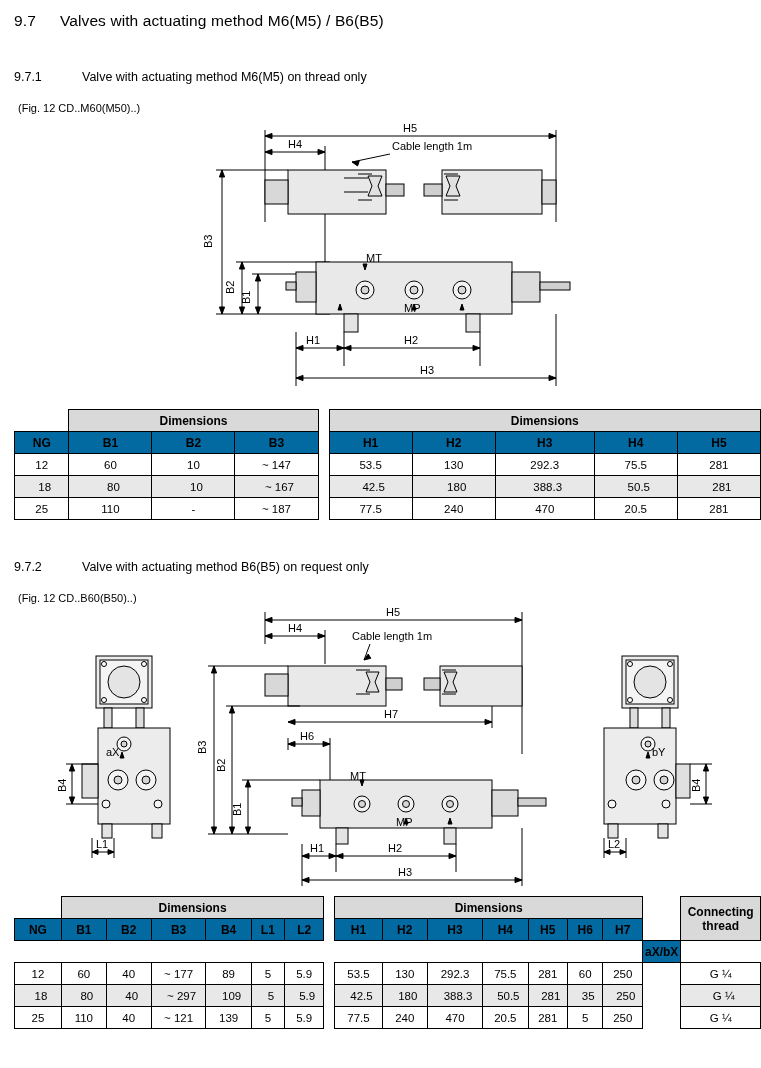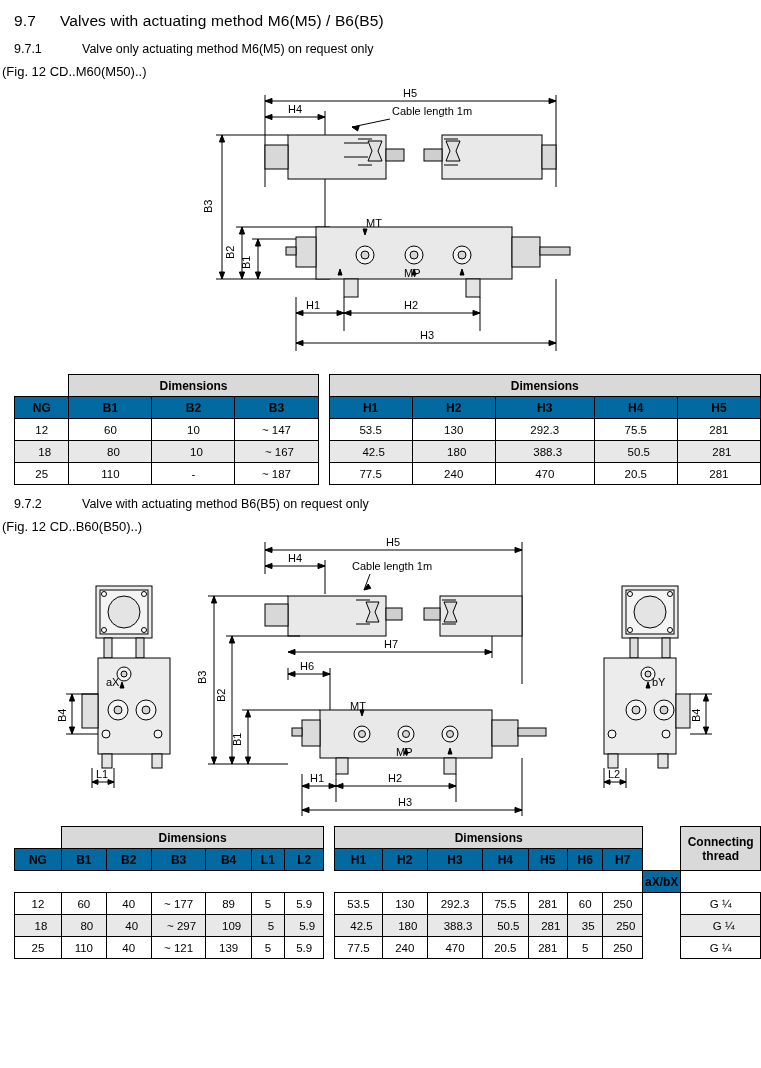--- a/index.html
+++ b/index.html
@@ -24,24 +24,25 @@
     padding: 12px 0 0 14px;
     letter-spacing: 0.1px;
   }
   h1.sec-title .num { display: inline-block; width: 46px; }
   h2.sub-title {
     font-size: 12.5px;
     font-weight: normal;
     margin: 0;
     padding: 12px 0 0 14px;
   }
-  h2.sub-title .num { display: inline-block; width: 68px; }
+  h2.sub-title .num { display: inline-block; width: 68px; margin-top: 28px; }
   .fig-caption {
-    font-size: 13px;
-    padding: 8px 0 0 2px;
+    font-size: 11px;
+    padding: 8px 0 0 18px;
+    margin-top: 10px;
   }
 
   
   .drawing { position: relative; }
   .drawing svg { display: block; }
 
   
   table.dims {
     border-collapse: collapse;
     font-size: 11.5px;
@@ -72,21 +73,21 @@
 </head>
 <body>
 
 <div class="page">
 
   <h1 class="sec-title">
     <span class="num">9.7</span><span>Valves with actuating method M6(M5) / B6(B5)</span>
   </h1>
 
   <h2 class="sub-title">
-    <span class="num">9.7.1</span><span>Valve only actuating method M6(M5) on request only</span>
+    <span class="num">9.7.1</span><span>Valve with actuating method M6(M5) on thread only</span>
   </h2>
 
   <div class="fig-caption">(Fig. 12 CD..M60(M50)..)</div>
 
   <div class="drawing">
     <svg width="761" height="295" viewBox="0 0 761 295">
       <g stroke="#000" fill="none" stroke-width="1" font-family="Liberation Sans, sans-serif" font-size="11">
 
         <line x1="265" y1="16" x2="265" y2="108"></line>
         <line x1="556" y1="16" x2="556" y2="108"></line>

